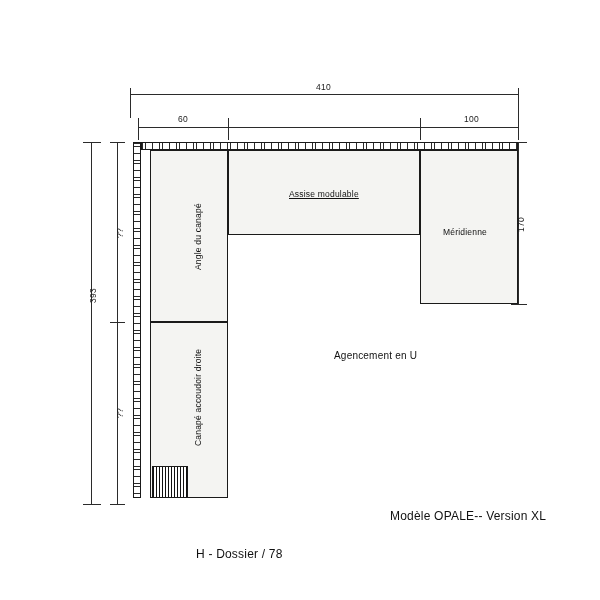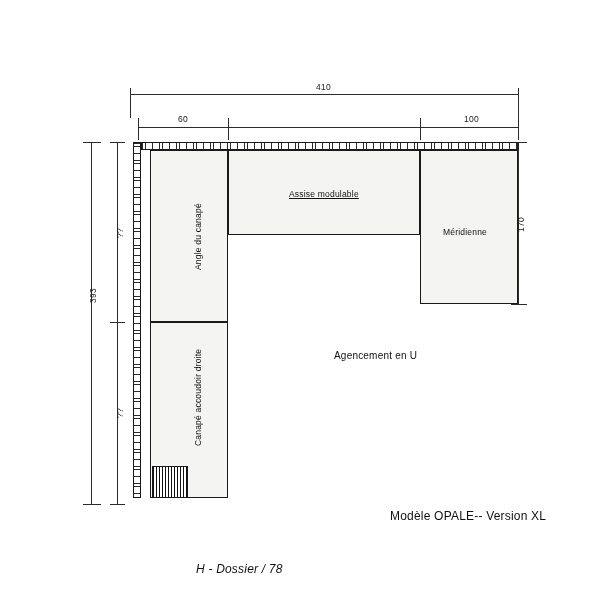--- a/index.html
+++ b/index.html
@@ -173,15 +173,15 @@
   <div class="panel-label" style="left:443px; top:227px;">Méridienne</div>
 
   <div class="panel" style="left:150px; top:322px; width:78px; height:176px;"></div>
   <div class="panel-label vert" style="left:193px; top:446px;">Canapé accoudoir droite</div>
 
   <div class="hatch-dense" style="left:152px; top:466px; width:36px; height:32px;"></div>
 
   <div class="title-center" style="left:334px; top:350px;">Agencement en U</div>
 
   <div class="caption" style="left:390px; top:509px;">Modèle OPALE-- Version XL</div>
-  <div class="caption" style="left:196px; top:562px;font-style:italic;">H - Dossier   / 78</div>
+  <div class="caption" style="left:196px; top:547px;">H - Dossier   / 78</div>
 
 </div>
 
 </body></html>

